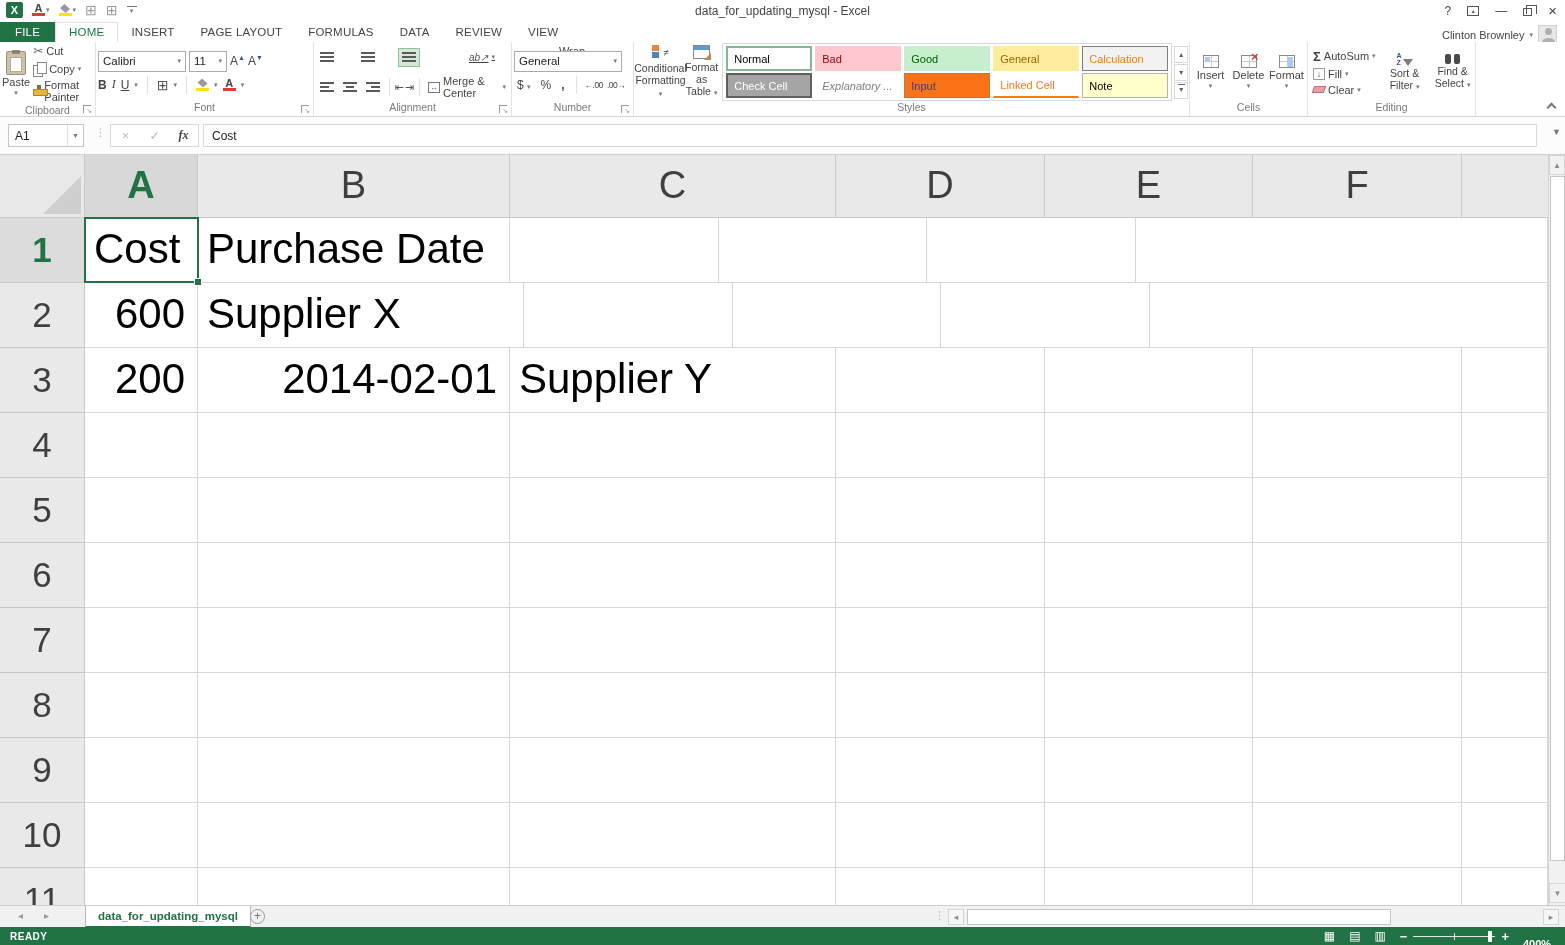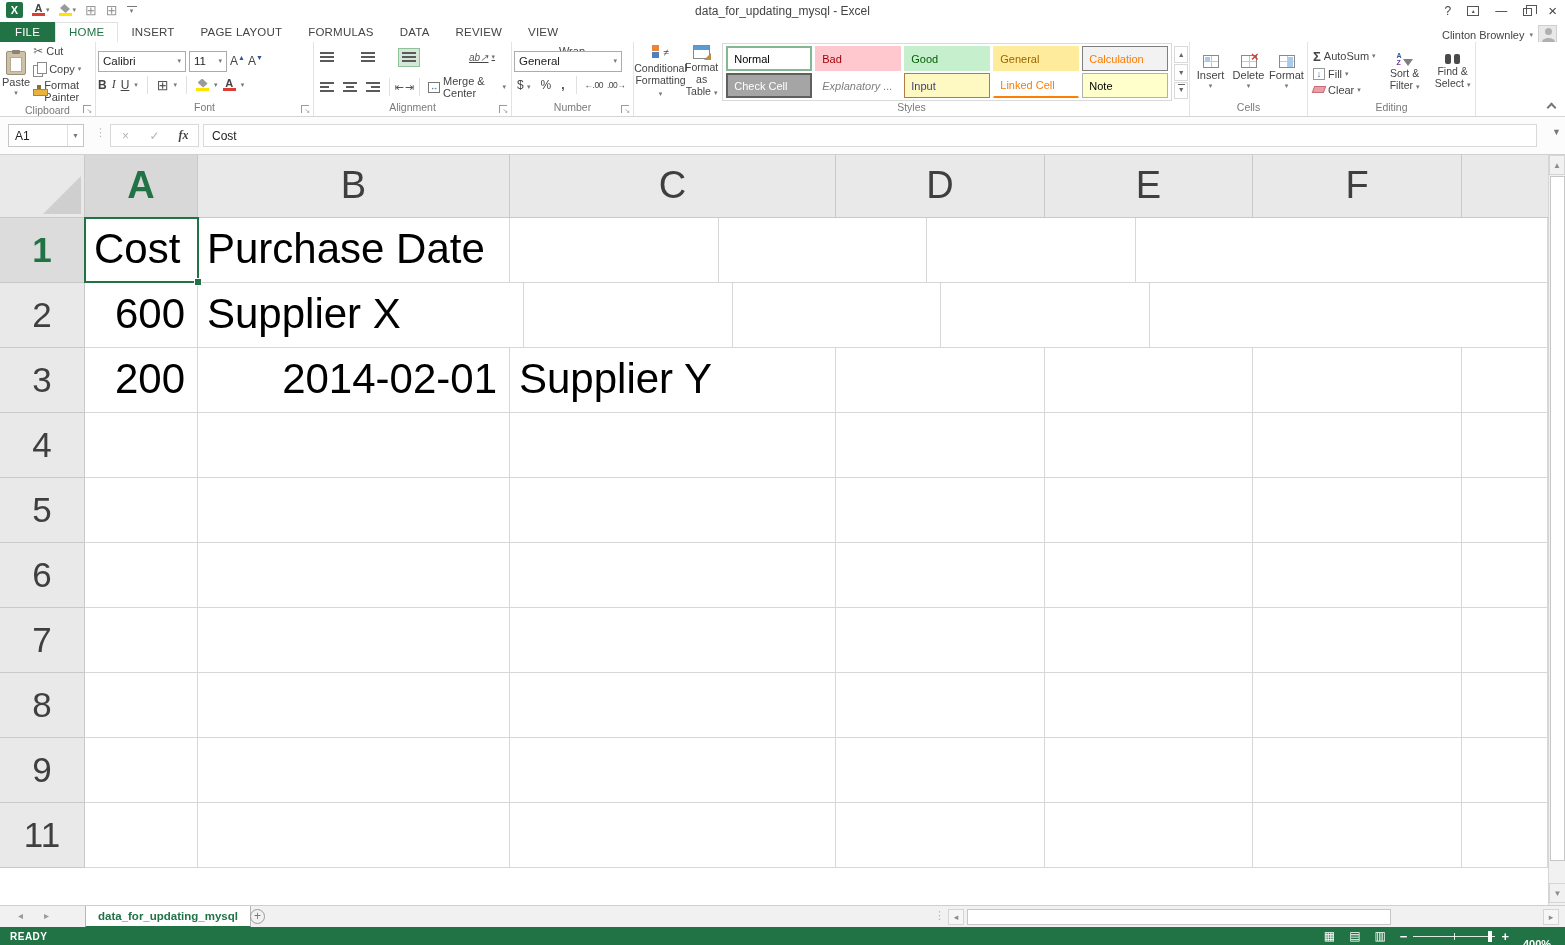--- a/index.html
+++ b/index.html
@@ -96,21 +96,21 @@
   .stylebtn { width:49px; text-align:center; font-size:10.5px; line-height:12px; display:flex; flex-direction:column; align-items:center; gap:2px; color:#444; }
   .gallery { border:1px solid #d9d9d9; background:#fff; display:grid; grid-template-columns:repeat(5, 86px); grid-auto-rows:25px; gap:2px 3px; padding:2px 3px; margin-left:4px; }
   .sg { font-size:11px; display:flex; align-items:center; padding-left:6px; border:1px solid transparent; }
   .sg0 { background:#fff; color:#000; border:2px solid #83b893; }
   .sg1 { background:#ffc7ce; color:#9c0006; }
   .sg2 { background:#c6efce; color:#006100; }
   .sg3 { background:#ffeb9c; color:#9c6500; }
   .sg4 { background:#f2f2f2; color:#fa7d00; border:1px solid #7f7f7f; }
   .sg5 { background:#a5a5a5; color:#fff; border:2px solid #5f5f5f; }
   .sg6 { background:#fff; color:#7f7f7f; font-style:italic; }
-  .sg7 { background:#fef9c3; color:#3f3f76; border:1px solid #b57b42; }
+  .sg7 { background:#f97316; color:#3f3f76; border:1px solid #b57b42; }
   .sg8 { background:#fff; color:#fa7d00; border-bottom:2px solid #ff8001; }
   .sg9 { background:#ffffcc; color:#000; border:1px solid #b2b2b2; }
   .gal-scroll { display:flex; flex-direction:column; margin-left:2px; gap:1px; }
   .gs { width:14px; height:17px; border:1px solid #d9d9d9; font-size:7px; color:#666; text-align:center; line-height:16px; background:#fff; }
   .gs.more { line-height:13px; } .gs.more span { border-top:1px solid #666; display:inline-block; line-height:8px; padding-top:1px; }
 
   
   .mini-grid { width:16px; height:13px; border:1px solid #8a8a8a; background:
     linear-gradient(to right, transparent 7px, #c9c9c9 7px, #c9c9c9 8px, transparent 8px),
     linear-gradient(to bottom, transparent 5px, #c9c9c9 5px, #c9c9c9 6px, transparent 6px);
@@ -610,20 +610,30 @@
     <div class="rh">9</div>
     <div class="c cA"></div>
       <div class="c cB"></div>
       <div class="c cC"></div>
       <div class="c cD"></div>
       <div class="c cE"></div>
       <div class="c cF"></div>
       <div class="c cG"></div>
   </div>
   <div class="r">
+    <div class="rh">10</div>
+    <div class="c cA"></div>
+      <div class="c cB"></div>
+      <div class="c cC"></div>
+      <div class="c cD"></div>
+      <div class="c cE"></div>
+      <div class="c cF"></div>
+      <div class="c cG"></div>
+  </div>
+  <div class="r">
     <div class="rh">11</div>
     <div class="c cA"></div>
       <div class="c cB"></div>
       <div class="c cC"></div>
       <div class="c cD"></div>
       <div class="c cE"></div>
       <div class="c cF"></div>
       <div class="c cG"></div>
   </div>
 

